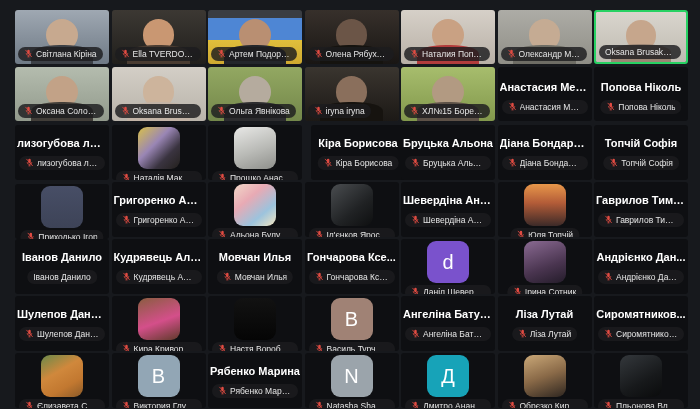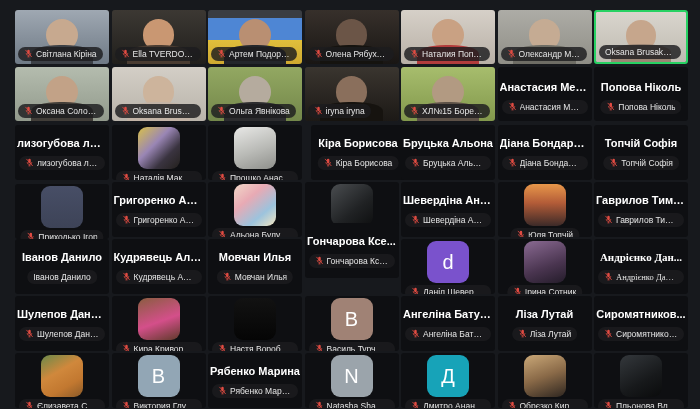--- a/index.html
+++ b/index.html
@@ -490,21 +490,21 @@
     <div class="name-label">
       <svg class="mic-icon" viewBox="0 0 16 16">
         <path d="M8 1.5a2.2 2.2 0 0 1 2.2 2.2v3.6A2.2 2.2 0 0 1 8 9.5 2.2 2.2 0 0 1 5.8 7.3V3.7A2.2 2.2 0 0 1 8 1.5z" fill="#e04b42"></path>
         <path d="M3.8 7.2a4.2 4.2 0 0 0 8.4 0" stroke="#e04b42" fill="none" stroke-width="1.3"></path>
         <path d="M8 11.5v2.3M6 14h4" stroke="#e04b42" fill="none" stroke-width="1.3"></path>
         <path d="M2.5 1.6l11.2 12.6" stroke="#e04b42" fill="none" stroke-width="1.5"></path>
       </svg>
       <span class="txt">Мовчан Илья</span>
     </div>
   </div>
-    <div class="tile audio kind-name" style="left: 304.5px; width: 94px; top: 223px; height: 55px;">
+    <div class="tile audio kind-name" style="left: 304.5px; width: 94px; top: 239px; height: 55px;">
 
     <div class="center-name">Гончарова Ксе...</div>
     <div class="name-label">
       <svg class="mic-icon" viewBox="0 0 16 16">
         <path d="M8 1.5a2.2 2.2 0 0 1 2.2 2.2v3.6A2.2 2.2 0 0 1 8 9.5 2.2 2.2 0 0 1 5.8 7.3V3.7A2.2 2.2 0 0 1 8 1.5z" fill="#e04b42"></path>
         <path d="M3.8 7.2a4.2 4.2 0 0 0 8.4 0" stroke="#e04b42" fill="none" stroke-width="1.3"></path>
         <path d="M8 11.5v2.3M6 14h4" stroke="#e04b42" fill="none" stroke-width="1.3"></path>
         <path d="M2.5 1.6l11.2 12.6" stroke="#e04b42" fill="none" stroke-width="1.5"></path>
       </svg>
       <span class="txt">Гончарова Ксенія</span>
@@ -531,21 +531,21 @@
     <div class="name-label">
       <svg class="mic-icon" viewBox="0 0 16 16">
         <path d="M8 1.5a2.2 2.2 0 0 1 2.2 2.2v3.6A2.2 2.2 0 0 1 8 9.5 2.2 2.2 0 0 1 5.8 7.3V3.7A2.2 2.2 0 0 1 8 1.5z" fill="#e04b42"></path>
         <path d="M3.8 7.2a4.2 4.2 0 0 0 8.4 0" stroke="#e04b42" fill="none" stroke-width="1.3"></path>
         <path d="M8 11.5v2.3M6 14h4" stroke="#e04b42" fill="none" stroke-width="1.3"></path>
         <path d="M2.5 1.6l11.2 12.6" stroke="#e04b42" fill="none" stroke-width="1.5"></path>
       </svg>
       <span class="txt">Ірина Сотник</span>
     </div>
   </div>
-    <div class="tile audio kind-name" style="left: 594px; width: 94px; top: 239px; height: 55px; font-family: Liberation Serif, serif;">
+    <div class="tile audio kind-name" style="left: 594px; width: 94px; top: 239px; height: 55px;">
 
     <div class="center-name">Андрієнко Дан...</div>
     <div class="name-label">
       <svg class="mic-icon" viewBox="0 0 16 16">
         <path d="M8 1.5a2.2 2.2 0 0 1 2.2 2.2v3.6A2.2 2.2 0 0 1 8 9.5 2.2 2.2 0 0 1 5.8 7.3V3.7A2.2 2.2 0 0 1 8 1.5z" fill="#e04b42"></path>
         <path d="M3.8 7.2a4.2 4.2 0 0 0 8.4 0" stroke="#e04b42" fill="none" stroke-width="1.3"></path>
         <path d="M8 11.5v2.3M6 14h4" stroke="#e04b42" fill="none" stroke-width="1.3"></path>
         <path d="M2.5 1.6l11.2 12.6" stroke="#e04b42" fill="none" stroke-width="1.5"></path>
       </svg>
       <span class="txt">Андрієнко Данило</span>

